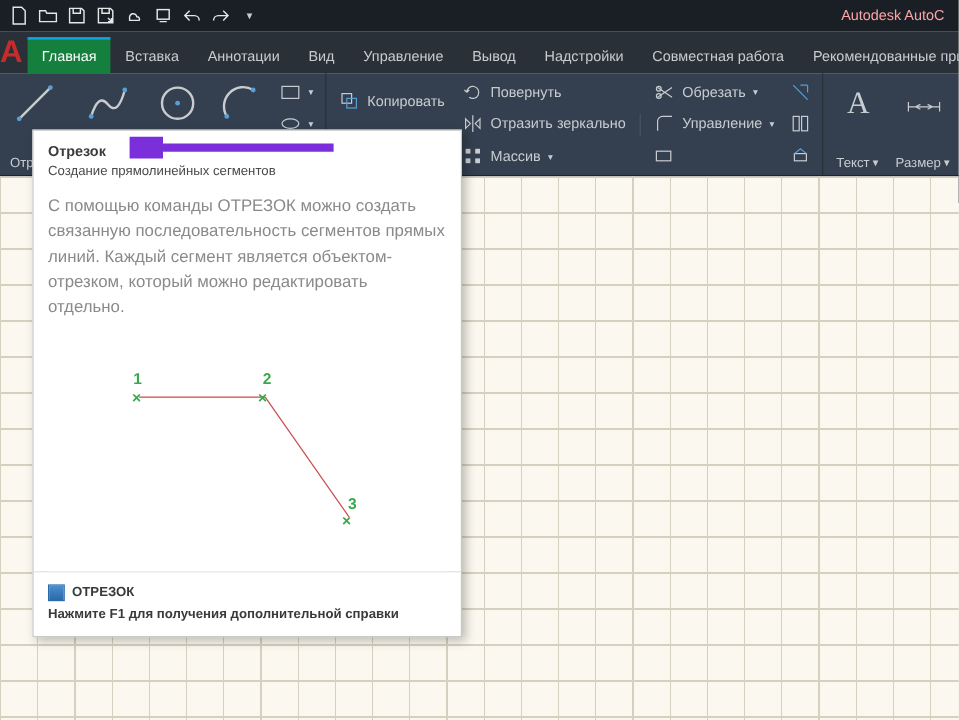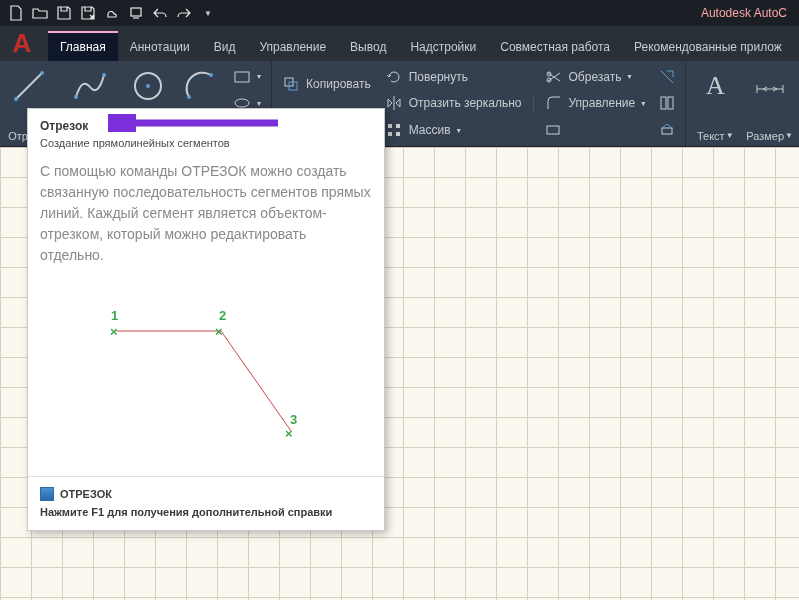--- a/index.html
+++ b/index.html
@@ -5,21 +5,21 @@
 *{margin:0;padding:0;box-sizing:border-box;font-family:"Segoe UI",Arial,sans-serif}
 body{width:799px;height:600px;overflow:hidden;background:#f5f0e6;position:relative}
 .qat{height:26px;background:#1a1f26;display:flex;align-items:center;padding:0 6px;gap:4px}
 .qat-btn{width:20px;height:20px;display:flex;align-items:center;justify-content:center;color:#e6e6e6;cursor:pointer}
 .qat-btn svg{width:16px;height:16px}
 .qat-title{margin-left:auto;color:#fca5a5;font-size:12px;padding-right:6px;white-space:nowrap}
 .logo{height:35px;background:#2a3038;display:flex;align-items:center}
 .logo-a{width:44px;height:35px;display:flex;align-items:center;justify-content:center;color:#c72c2c;font-size:26px;font-weight:bold;font-family:Arial}
 .tabs{display:flex;align-items:flex-end;height:35px;padding-left:4px}
 .tab{padding:7px 12px;color:#c8ccd0;font-size:12px;cursor:pointer;white-space:nowrap}
-.tab.active{background:#0f172a;color:#fff;border-top:2px solid #f9a8d4}
+.tab.active{background:#15803d;color:#fff;border-top:2px solid #0ea5e9}
 .ribbon{height:86px;background:#34404f;display:flex;border-bottom:1px solid #1a1f26}
 .ribbon-panel{display:flex;flex-direction:column;border-right:1px solid #2a3038;padding:2px 4px}
 .ribbon-row{display:flex;align-items:center;gap:2px;flex:1}
 .ribbon-bigbtn{display:flex;flex-direction:column;align-items:center;justify-content:space-between;padding:4px 4px 2px;color:#c8ccd0;font-size:11px;cursor:pointer;height:80px;min-width:50px}
 .ribbon-bigbtn .ico{width:36px;height:36px;display:flex;align-items:center;justify-content:center}
 .ribbon-bigbtn .lbl{display:flex;align-items:center;gap:1px}
 .ribbon-smallbtn{display:flex;align-items:center;gap:6px;padding:3px 6px;color:#c8ccd0;font-size:12px;cursor:pointer;white-space:nowrap;height:24px}
 .ribbon-smallbtn .ico{width:18px;height:18px;display:flex;align-items:center;justify-content:center}
 .ribbon-col{display:flex;flex-direction:column;justify-content:space-around;height:80px}
 .panel-label{text-align:center;color:#c8ccd0;font-size:11px;padding:4px;background:#2e3947;display:flex;justify-content:center;align-items:center;gap:4px;height:22px;border-right:1px solid #2a3038;border-top:1px solid #2a3038}
@@ -90,20 +90,21 @@
   <div class="qat-btn">
       <span class="dd">▼</span>
     </div>
   <div class="qat-title">Autodesk AutoC</div>
 </div>
 
 <div class="logo">
   <div class="logo-a">A</div>
   <div class="tabs">
     <div class="tab active">Главная</div>
+    <div class="tab">Вставка</div>
     <div class="tab">Аннотации</div>
     <div class="tab">Вид</div>
     <div class="tab">Управление</div>
     <div class="tab">Вывод</div>
     <div class="tab">Надстройки</div>
     <div class="tab">Совместная работа</div>
     <div class="tab">Рекомендованные прилож</div>
   </div>
 </div>
 

